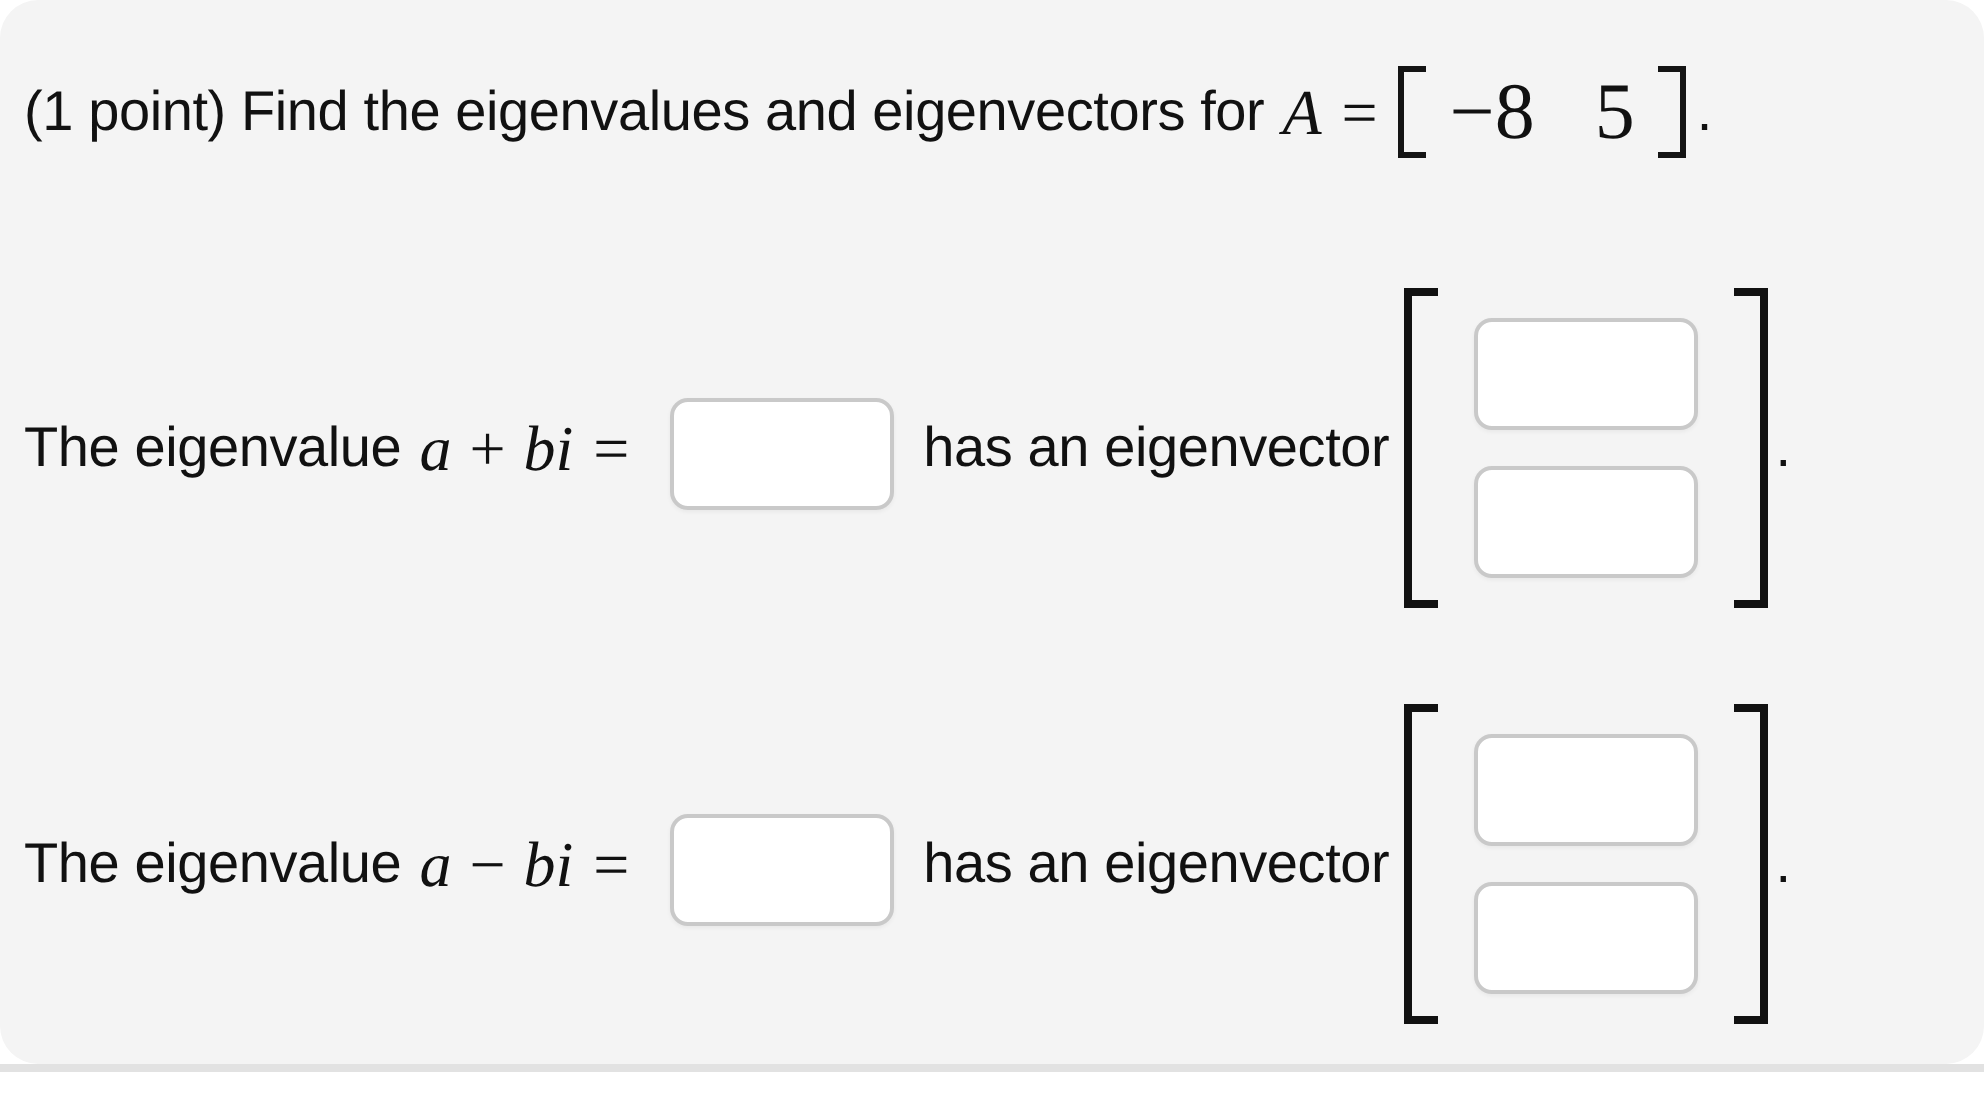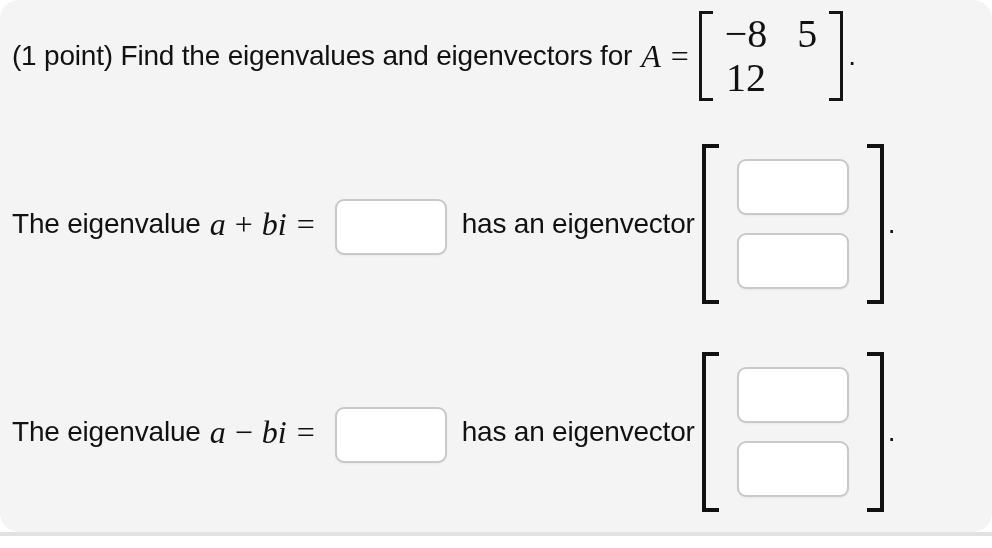--- a/index.html
+++ b/index.html
@@ -118,21 +118,20 @@
 
   <div class="row row1">
     <span class="sans">(1 point) Find the eigenvalues and eigenvectors for</span>
     <span class="math mvar m-a">A</span>
     <span class="math m-eq">=</span>
     <span class="matrix">
       <span class="bracket left"></span>
       <span class="matrix-grid">
         <span>−8</span>
         <span>5</span>
-        <span>12</span>
       </span>
       <span class="bracket right"></span>
     </span>
     <span class="sans period matrix-period">.</span>
   </div>
 
   <div class="row row2">
     <span class="sans">The eigenvalue</span>
     <span class="math mvar m-a">a</span>
     <span class="math m-op">+</span>

